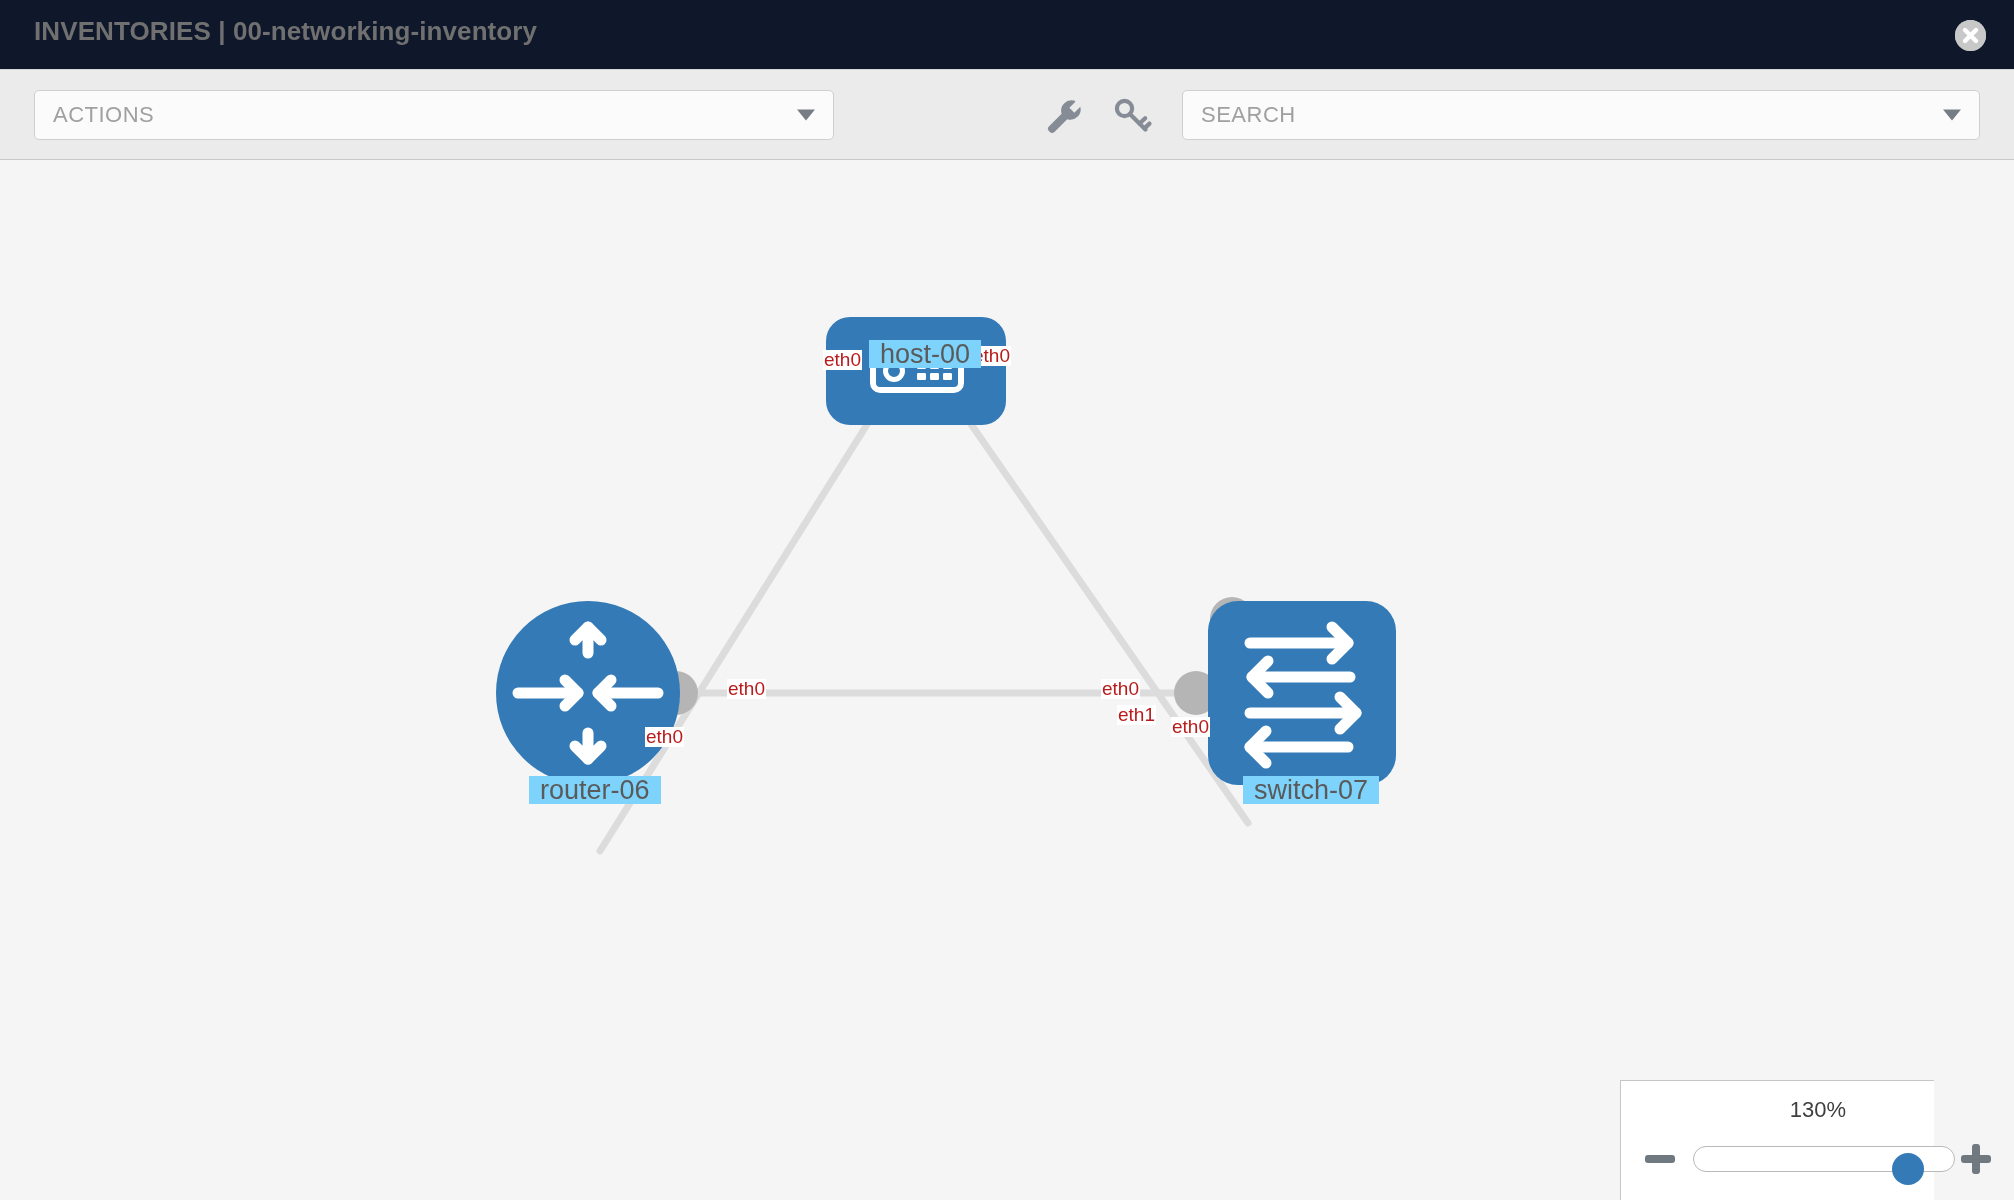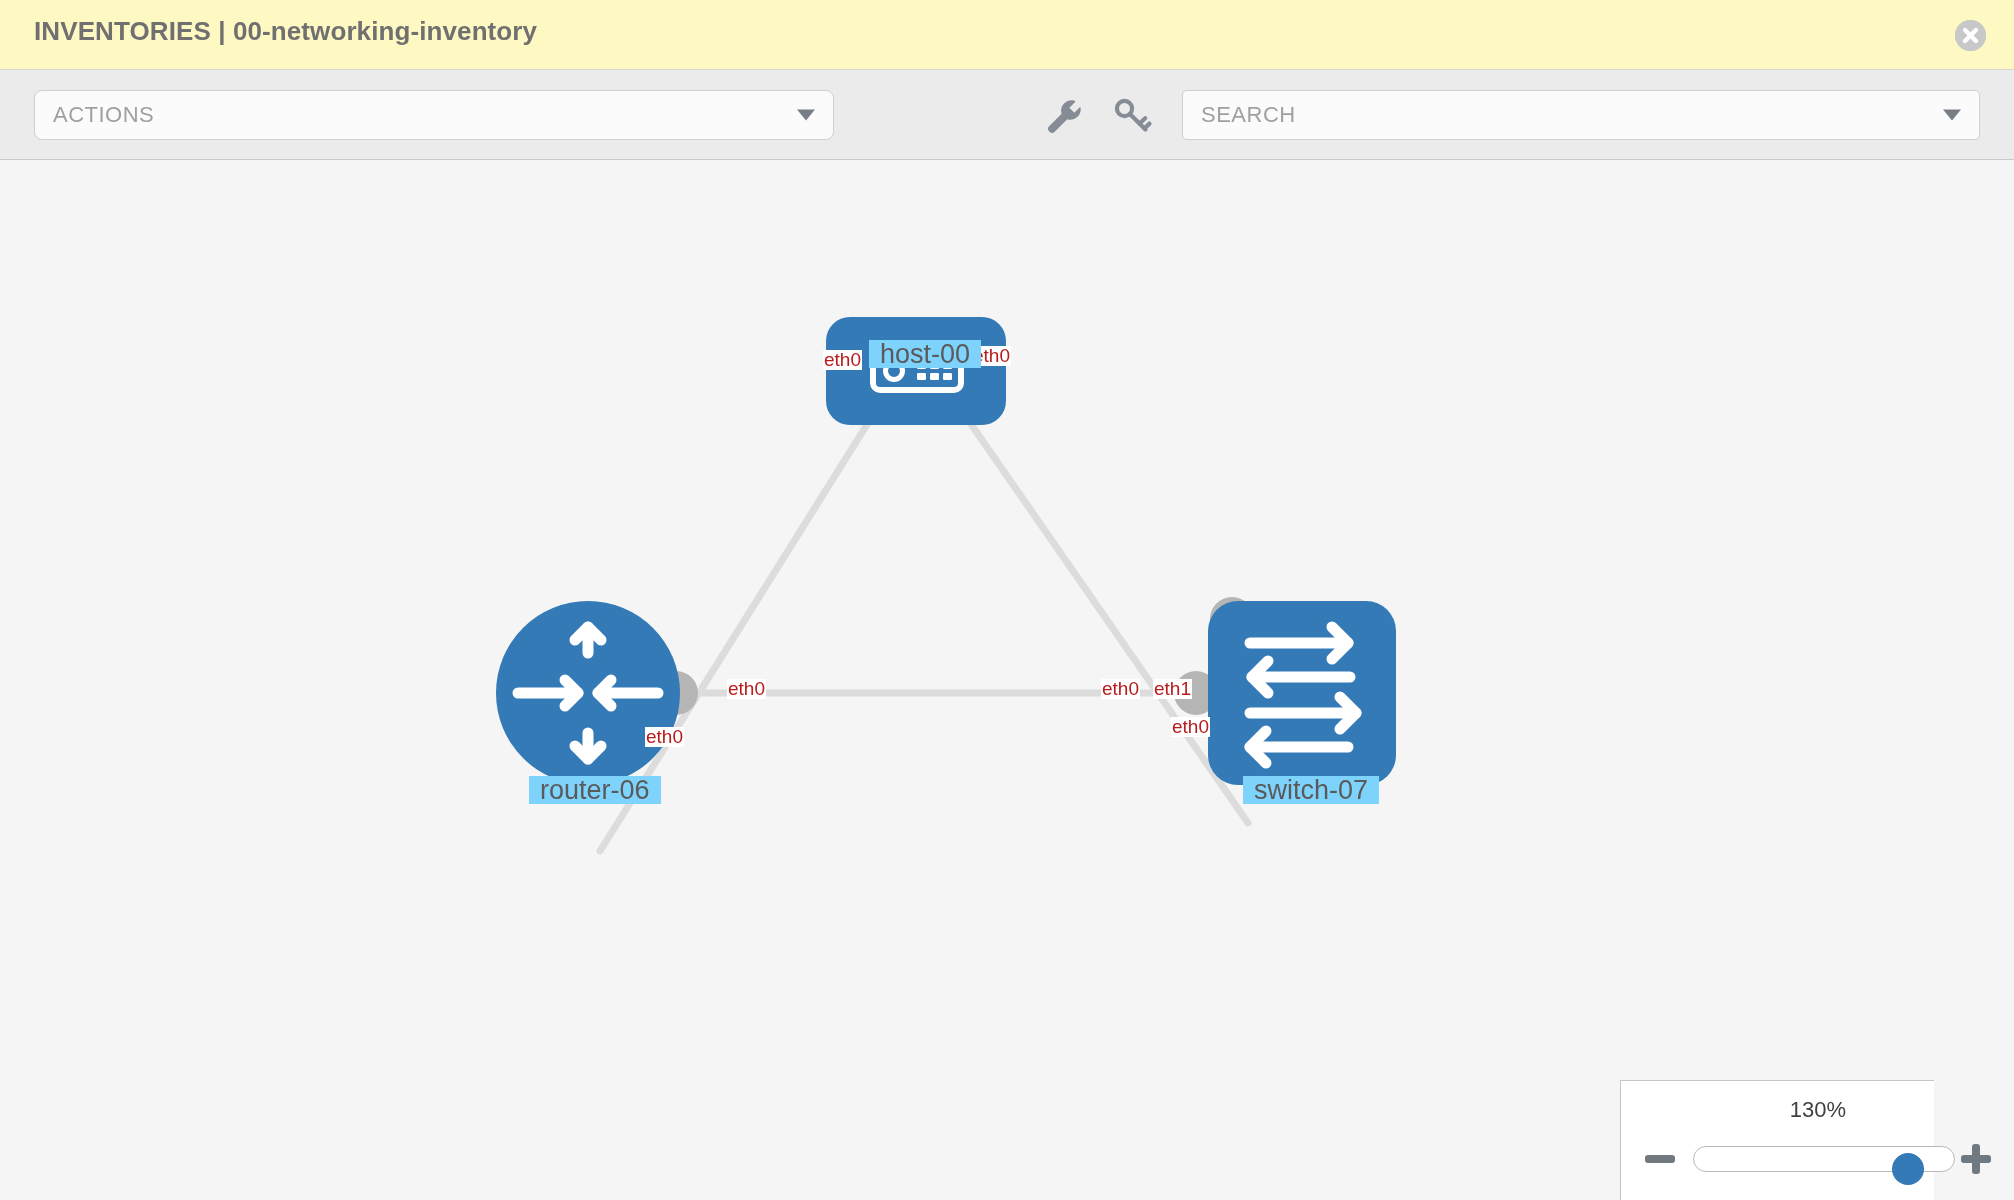--- a/index.html
+++ b/index.html
@@ -18,21 +18,21 @@
     height: 1200px;
     background: #f5f5f5;
   }
 
   
   .header {
     position: absolute;
     left: 0; top: 0;
     width: 2014px;
     height: 70px;
-    background: #fef9c3;
+    background: #0f172a;
     border-bottom: 1px solid #d7d7d7;
     box-sizing: border-box;
     padding-left: 44px;
   }
   .header-title {
     position: absolute;
     left: 34px;
     top: 16px;
     font-size: 26px;
     font-weight: bold;
@@ -68,21 +68,20 @@
     border: 1px solid #cfcfcf;
     border-radius: 5px;
     box-sizing: border-box;
     cursor: pointer;
   }
   .dropdown-actions {
     left: 34px;
     top: 20px;
     width: 800px;
     height: 50px;
-    border-radius: 8px;
   }
   .dropdown-search {
     left: 1182px;
     top: 20px;
     width: 798px;
     height: 50px;
   }
   .dropdown-label {
     position: absolute;
     left: 18px;
@@ -339,21 +338,21 @@
       </g>
 
     </svg>
 
     <div class="edge-label" style="left:823px; top:189px;">eth0</div>
     <div class="edge-label" style="left:972px; top:185px;">eth0</div>
     <div class="edge-label" style="left:645px; top:566px;">eth0</div>
     <div class="edge-label" style="left:1171px; top:556px;">eth0</div>
     <div class="edge-label" style="left:727px; top:518px;">eth0</div>
     <div class="edge-label" style="left:1101px; top:518px;">eth0</div>
-    <div class="edge-label" style="left:1117px; top:518px;margin-left:36px;">eth1</div>
+    <div class="edge-label" style="left:1117px; top:544px;">eth1</div>
 
     <div class="node-label" style="left:869px; top:179px;">host-00</div>
     <div class="node-label" style="left:529px; top:615px;">router-06</div>
     <div class="node-label" style="left:1243px; top:615px;">switch-07</div>
 
   </div>
 
   <div class="zoom-panel">
     <div class="zoom-value">130%</div>
     <div class="zoom-row">

